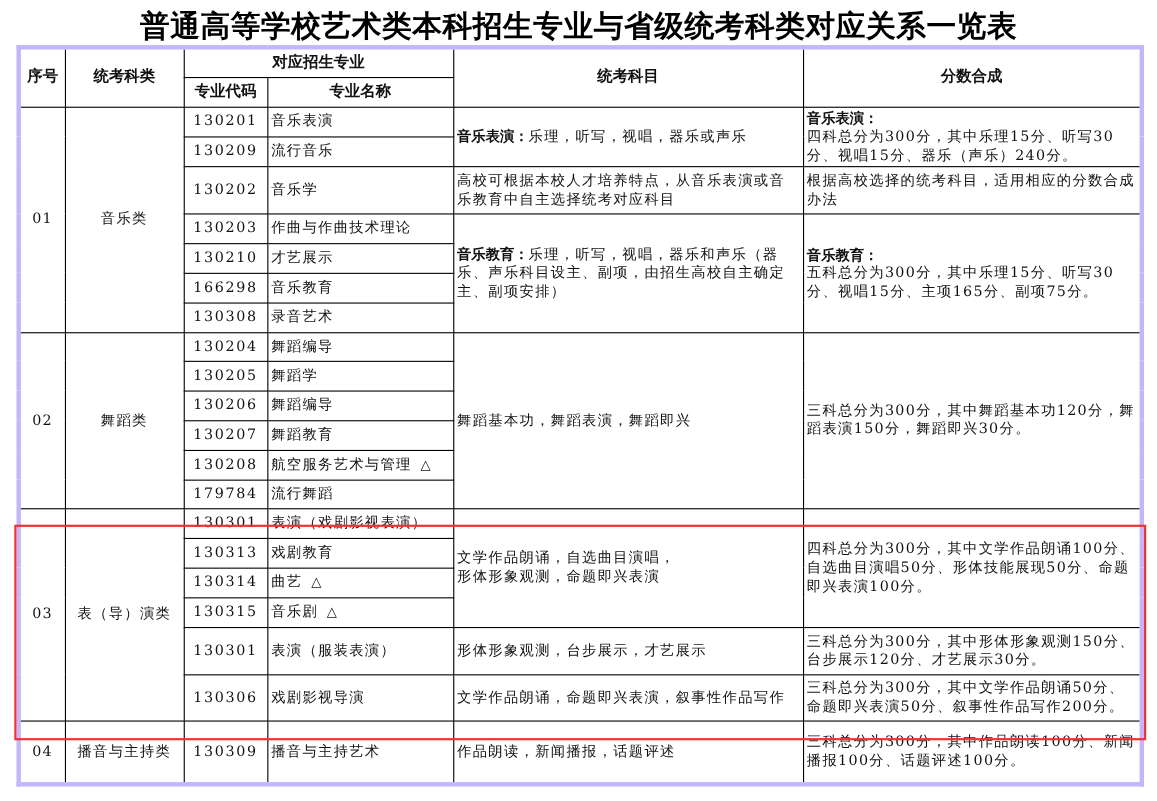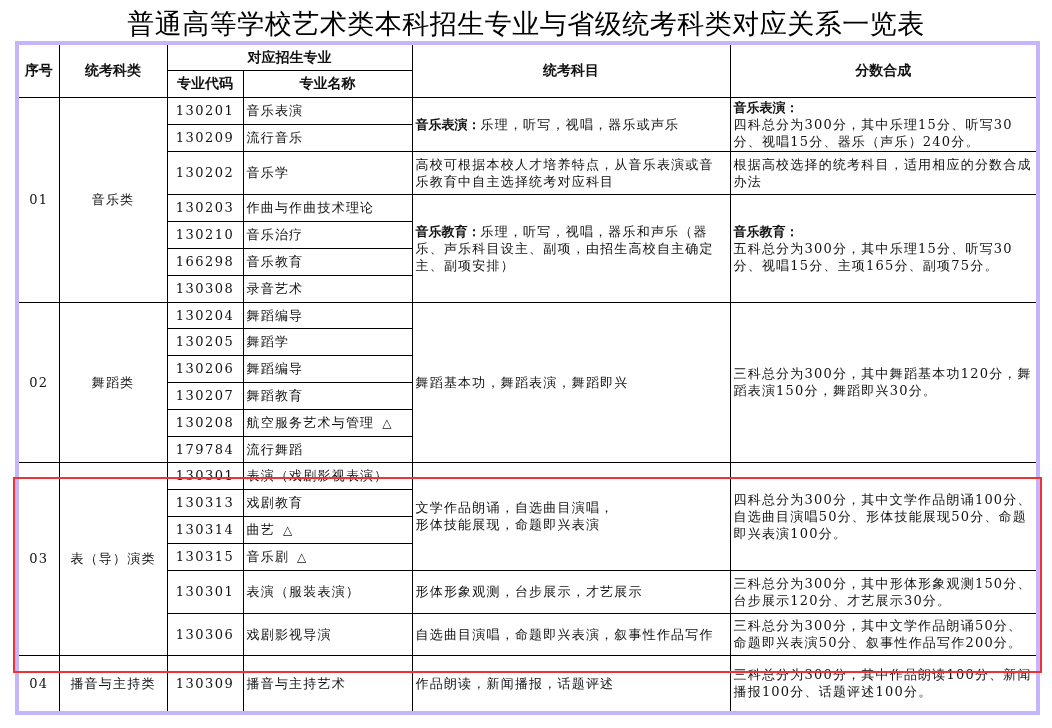--- a/index.html
+++ b/index.html
@@ -1,19 +1,19 @@
 <!DOCTYPE html>
 <html><head>
 <meta charset="utf-8">
 <style>
   html, body { margin:0; padding:0; background:#ffffff; }
   body { width:1052px; height:728px; position:relative; overflow:hidden;
          font-family:"DejaVu Serif","Liberation Serif",serif; color:#111; }
   .title { position:absolute; left:0; top:6px; width:1052px; text-align:center;
-           font-family:"DejaVu Sans","Liberation Sans",sans-serif; font-weight:normal;
+           font-family:"DejaVu Sans","Liberation Sans",sans-serif; font-weight:bold;
            font-size:27px; letter-spacing:0.5px; color:#000; }
   table { position:absolute; left:15px; top:41px; width:1021px;
           border-collapse:collapse; table-layout:fixed; border:4px solid #c4b5fd; }
   td, th { border:1.5px solid #000; padding:0 3px; font-size:13px; line-height:17px;
            vertical-align:middle; letter-spacing:1.2px; }
   th { font-family:"DejaVu Sans","Liberation Sans",sans-serif; font-weight:bold;
        font-size:14px; text-align:center; letter-spacing:0; }
   .c { text-align:center;margin-top:36px; }
   .code { text-align:center; letter-spacing:1.5px; }
   .b { font-weight:bold; font-family:Liberation Serif, serif; letter-spacing:0; }
@@ -75,21 +75,21 @@
       <td class="code">130203</td>
       <td>作曲与作曲技术理论</td>
       <td rowspan="4"><span class="b">音乐教育：</span><span>乐理，听写，视唱，器乐和声乐（器乐、声乐科目设主、副项，由招生高校自主确定主、副项安排）</span></td>
       <td rowspan="4">
           <div class="b">音乐教育：</div>
           <div>五科总分为300分，其中乐理15分、听写30分、视唱15分、主项165分、副项75分。</div>
         </td>
     </tr>
     <tr style="height:27px">
       <td class="code">130210</td>
-      <td>音乐治疗</td>
+      <td>才艺展示</td>
     </tr>
     <tr style="height:27px">
       <td class="code">166298</td>
       <td>音乐教育</td>
     </tr>
     <tr style="height:27px">
       <td class="code">130308</td>
       <td>录音艺术</td>
     </tr>
 
@@ -122,21 +122,21 @@
       <td>流行舞蹈</td>
     </tr>
 
     <tr style="height:27px">
       <td rowspan="6" class="c">03</td>
       <td rowspan="6" class="c">表（导）演类</td>
       <td class="code">130301</td>
       <td>表演（戏剧影视表演）</td>
       <td rowspan="4">
           <div>文学作品朗诵，自选曲目演唱，</div>
-          <div>形体技能展现，命题即兴表演</div>
+          <div>形体形象观测，命题即兴表演</div>
         </td>
       <td rowspan="4">四科总分为300分，其中文学作品朗诵100分、自选曲目演唱50分、形体技能展现50分、命题即兴表演100分。</td>
     </tr>
     <tr style="height:27px">
       <td class="code">130313</td>
       <td>戏剧教育</td>
     </tr>
     <tr style="height:27px">
       <td class="code">130314</td>
       <td><span>曲艺</span><span class="tri">△</span></td>
@@ -147,21 +147,21 @@
     </tr>
     <tr style="height:43px">
       <td class="code">130301</td>
       <td>表演（服装表演）</td>
       <td>形体形象观测，台步展示，才艺展示</td>
       <td>三科总分为300分，其中形体形象观测150分、台步展示120分、才艺展示30分。</td>
     </tr>
     <tr style="height:42px">
       <td class="code">130306</td>
       <td>戏剧影视导演</td>
-      <td>自选曲目演唱，命题即兴表演，叙事性作品写作</td>
+      <td>文学作品朗诵，命题即兴表演，叙事性作品写作</td>
       <td>三科总分为300分，其中文学作品朗诵50分、命题即兴表演50分、叙事性作品写作200分。</td>
     </tr>
 
     <tr style="height:58px">
       <td class="c">04</td>
       <td class="c">播音与主持类</td>
       <td class="code">130309</td>
       <td>播音与主持艺术</td>
       <td>作品朗读，新闻播报，话题评述</td>
       <td>三科总分为300分，其中作品朗读100分、新闻播报100分、话题评述100分。</td>

